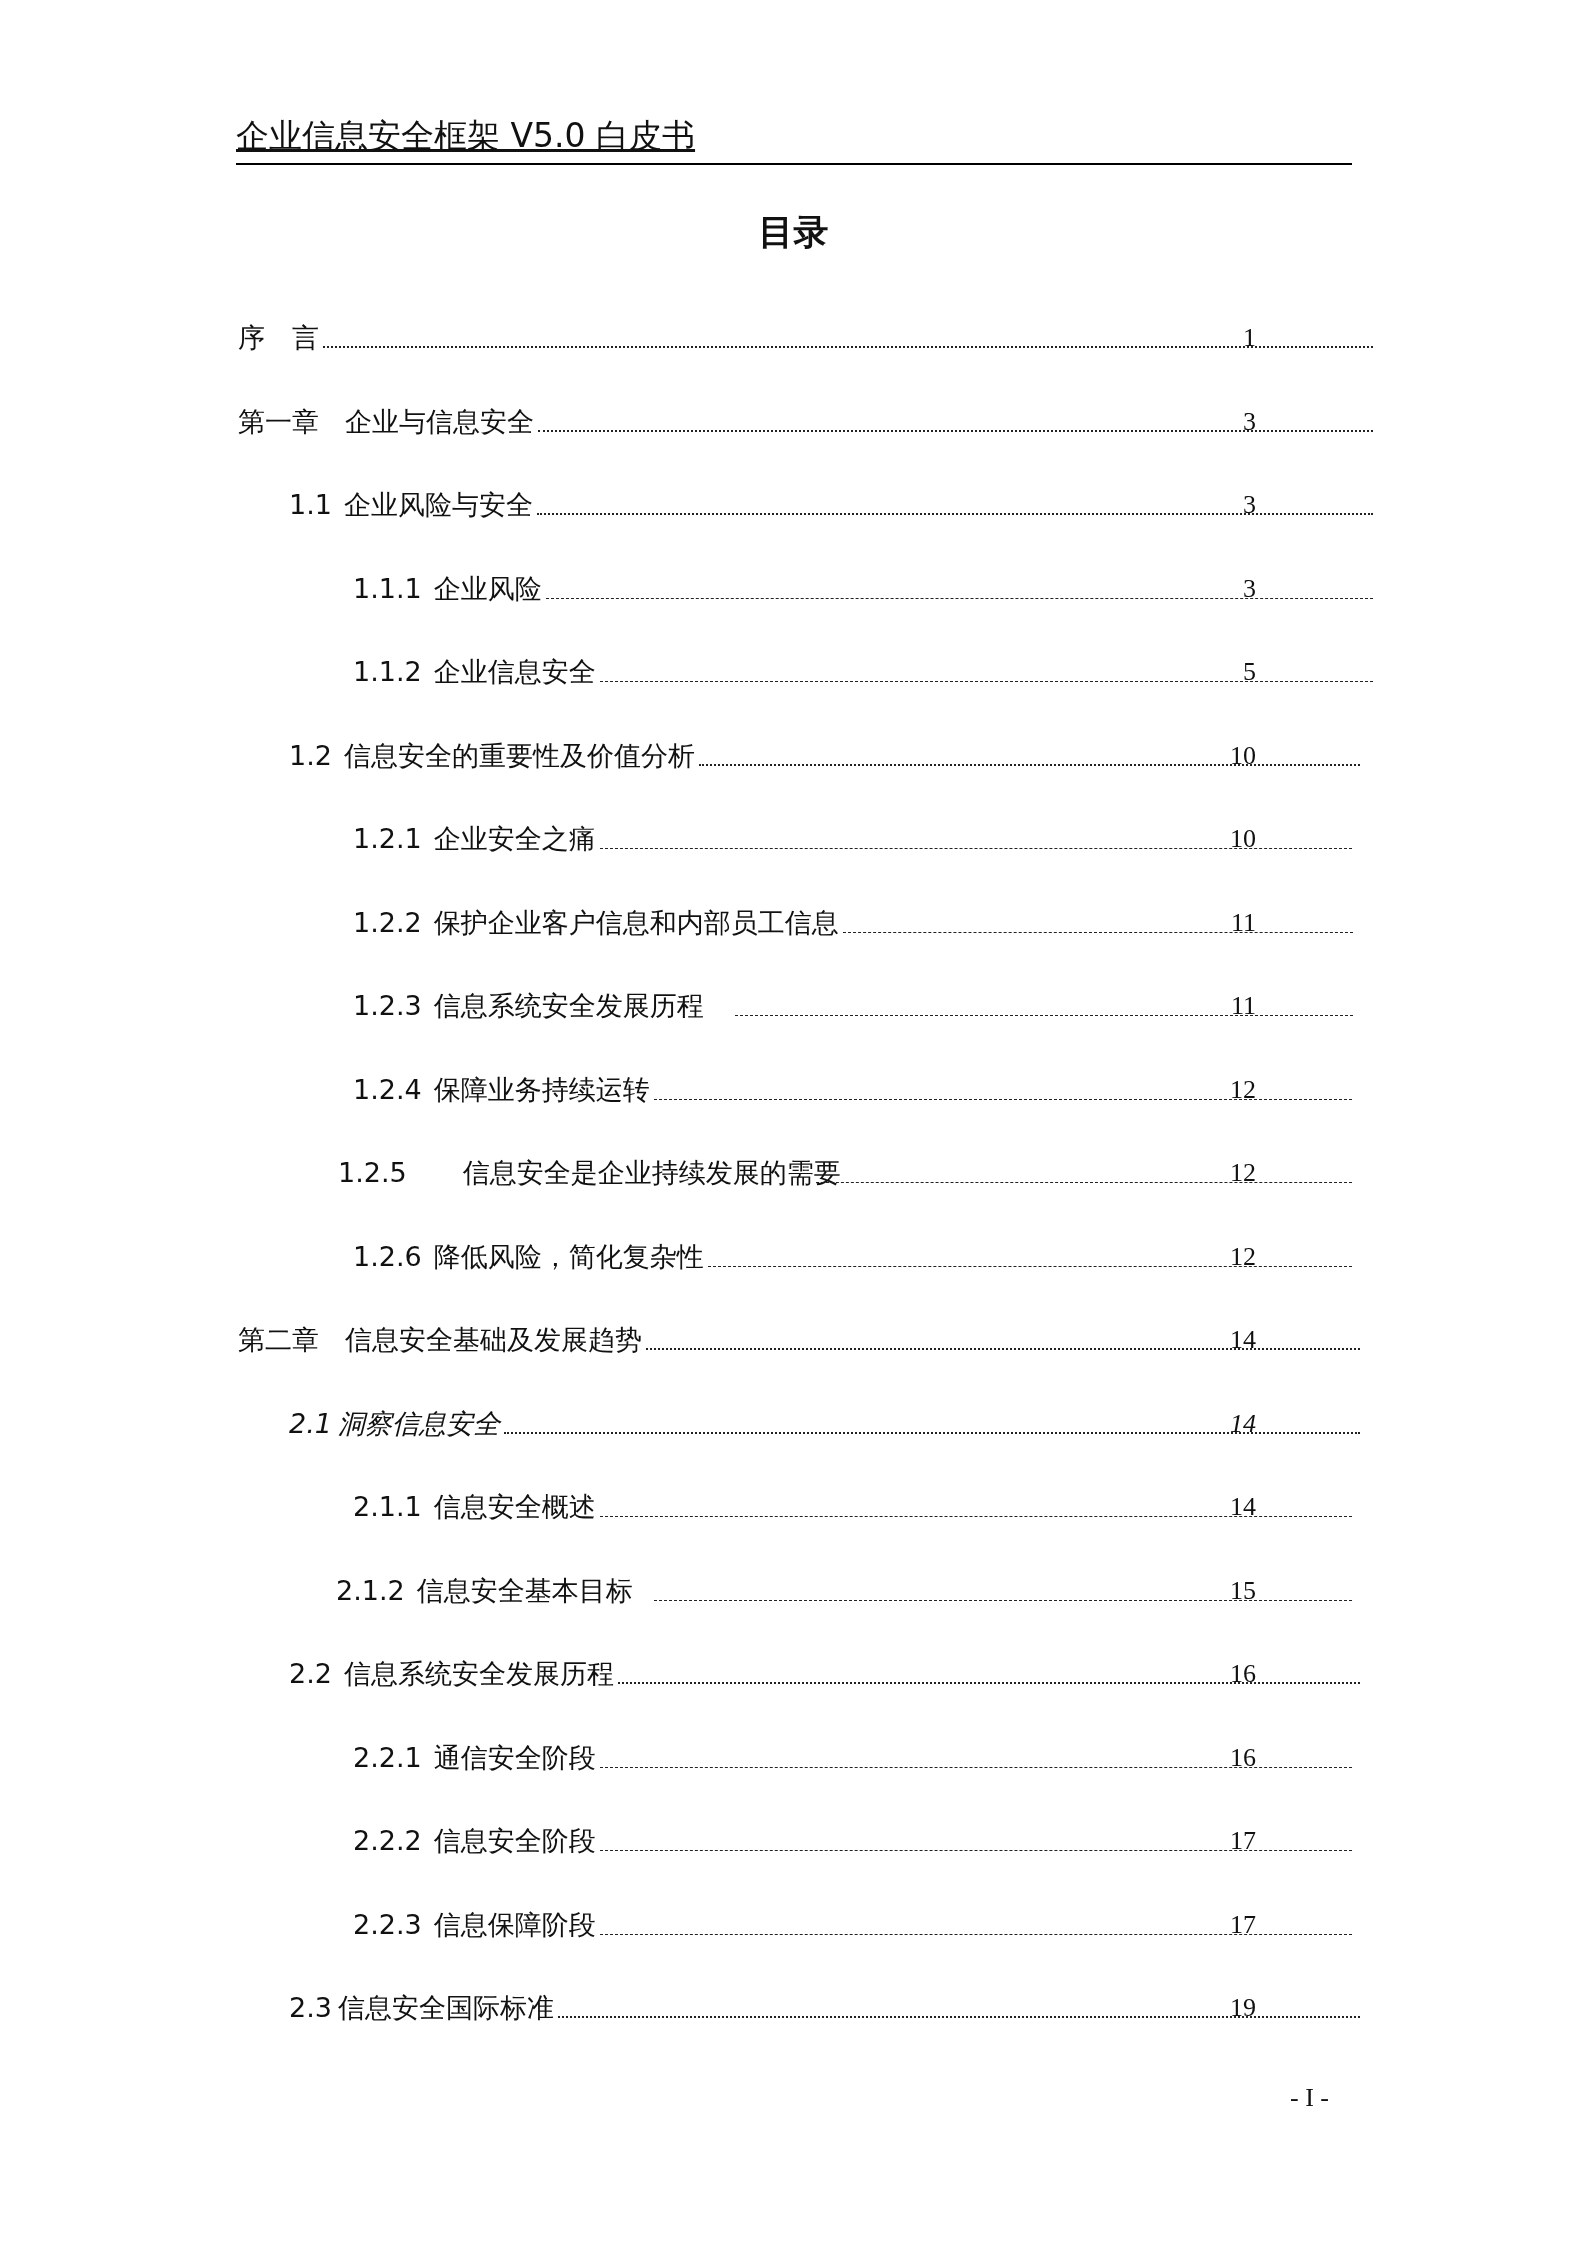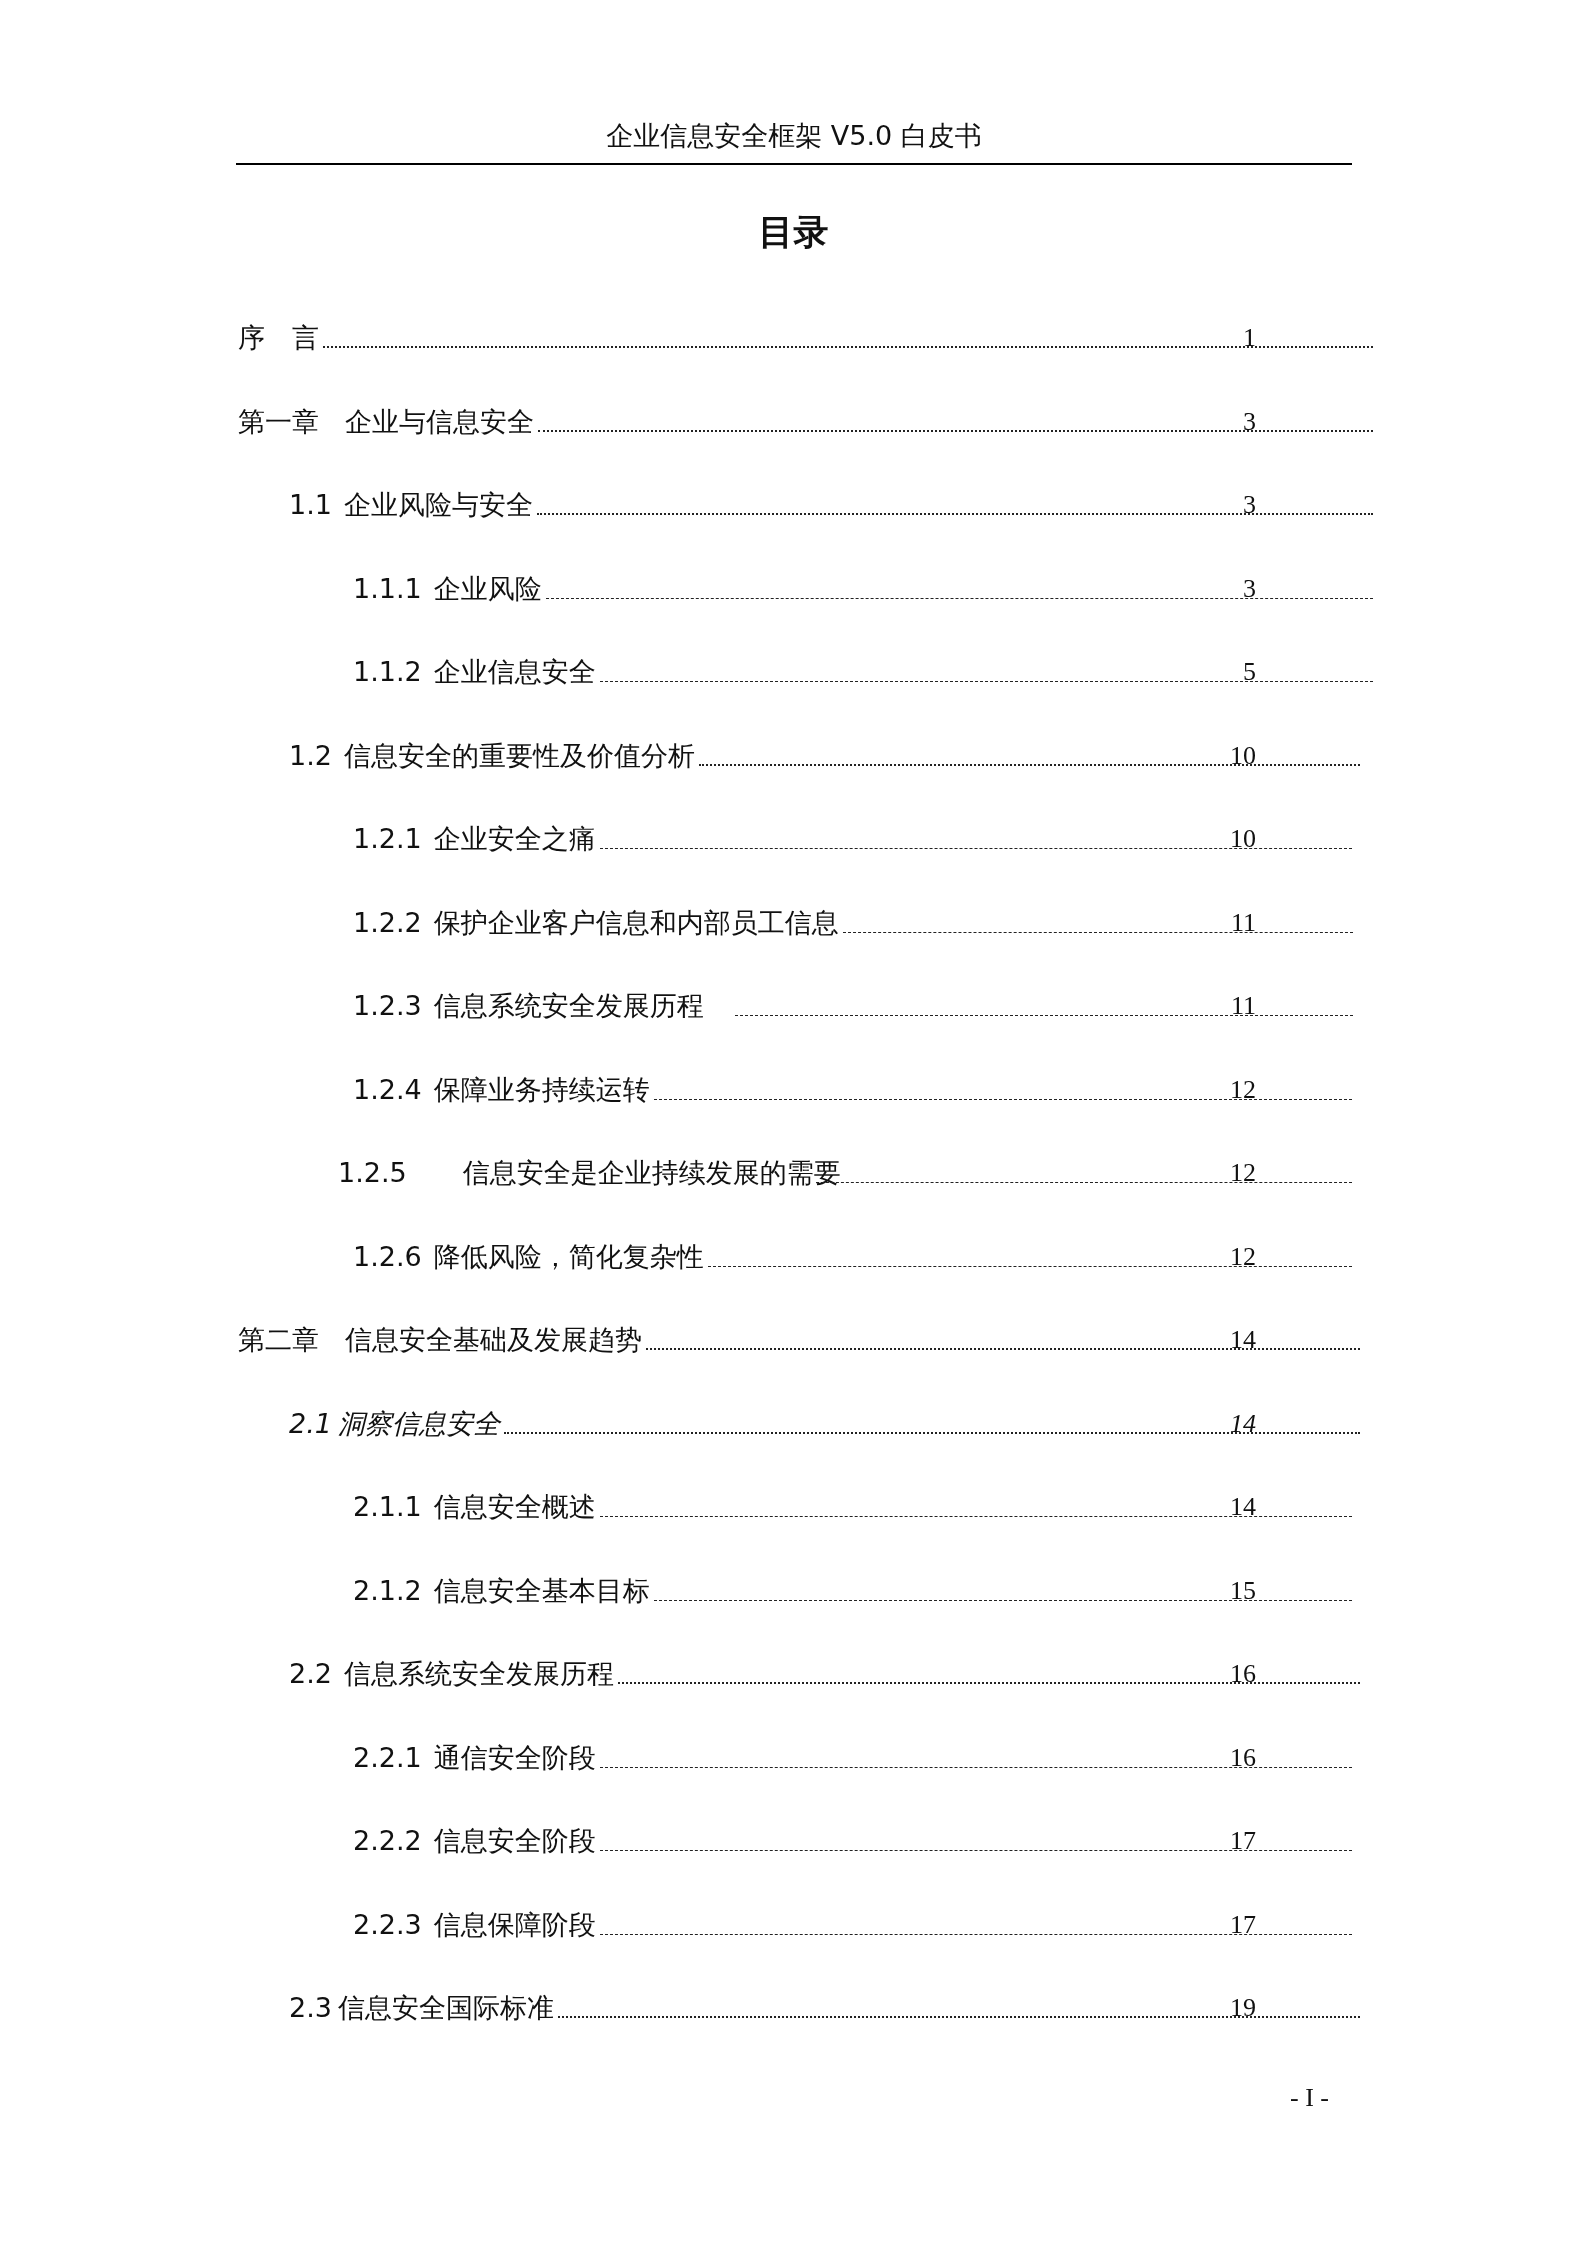--- a/index.html
+++ b/index.html
@@ -13,24 +13,24 @@
       position: relative;
       overflow: hidden;
       font-family: "DejaVu Sans", "Liberation Sans", sans-serif;
       color: #111111;
     }
     .running-header {
       position: absolute;
       left: 236px;
       width: 1116px;
       top: 118px;
-      text-align: center;
-      font-size: 27px;
+      font-size: 33px;
       line-height: 36px;
       letter-spacing: 0px;
+      text-decoration: underline;
     }
     .header-rule {
       position: absolute;
       left: 236px;
       width: 1116px;
       top: 163px;
       height: 2px;
       background: #000000;
     }
     .toc-title {
@@ -222,21 +222,21 @@
   </div>
   <div class="toc-entry" style="top: 1487px;">
     <span class="label" style="left: 353px;">
         <span class="num">2.1.1</span>
         <span class="text">信息安全概述</span>
       </span>
     <span class="leader dashed" style="left: 600px; width: 752px;"></span>
     <span class="page">14</span>
   </div>
   <div class="toc-entry" style="top: 1570.5px;">
-    <span class="label" style="left: 353px;">
+    <span class="label" style="left: 336px;">
         <span class="num">2.1.2</span>
         <span class="text">信息安全基本目标</span>
       </span>
     <span class="leader dashed" style="left: 654px; width: 698px;"></span>
     <span class="page">15</span>
   </div>
   <div class="toc-entry" style="top: 1654px;">
     <span class="label" style="left: 289px;">
         <span class="num">2.2</span>
         <span class="text">信息系统安全发展历程</span>

